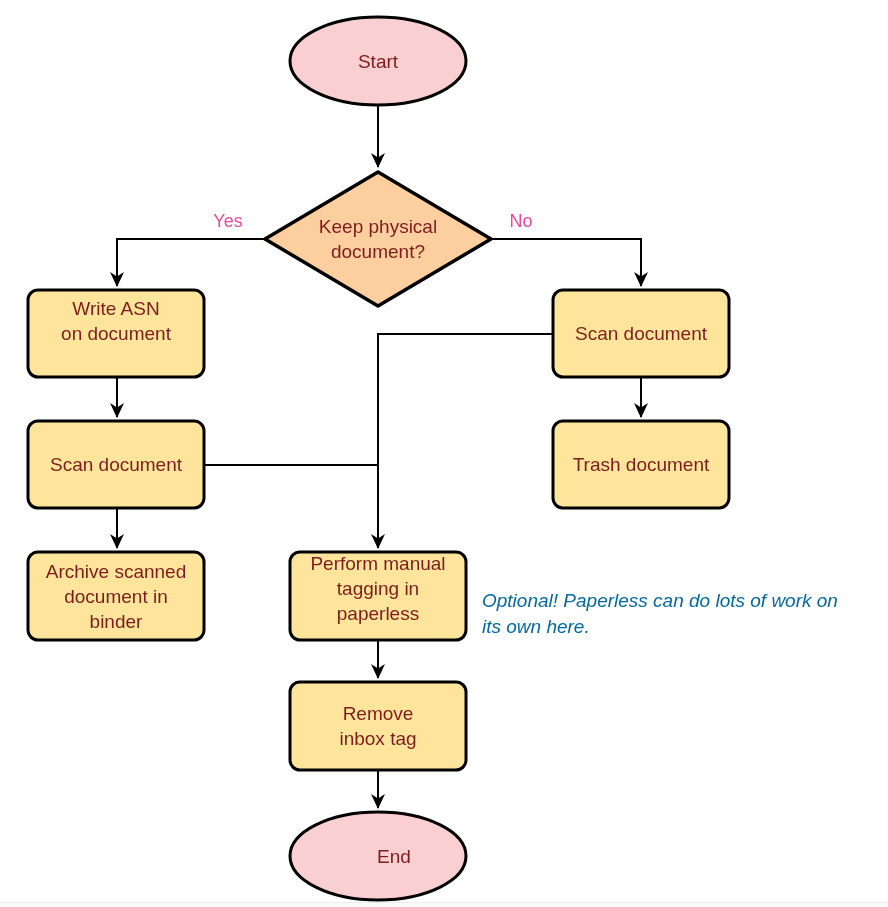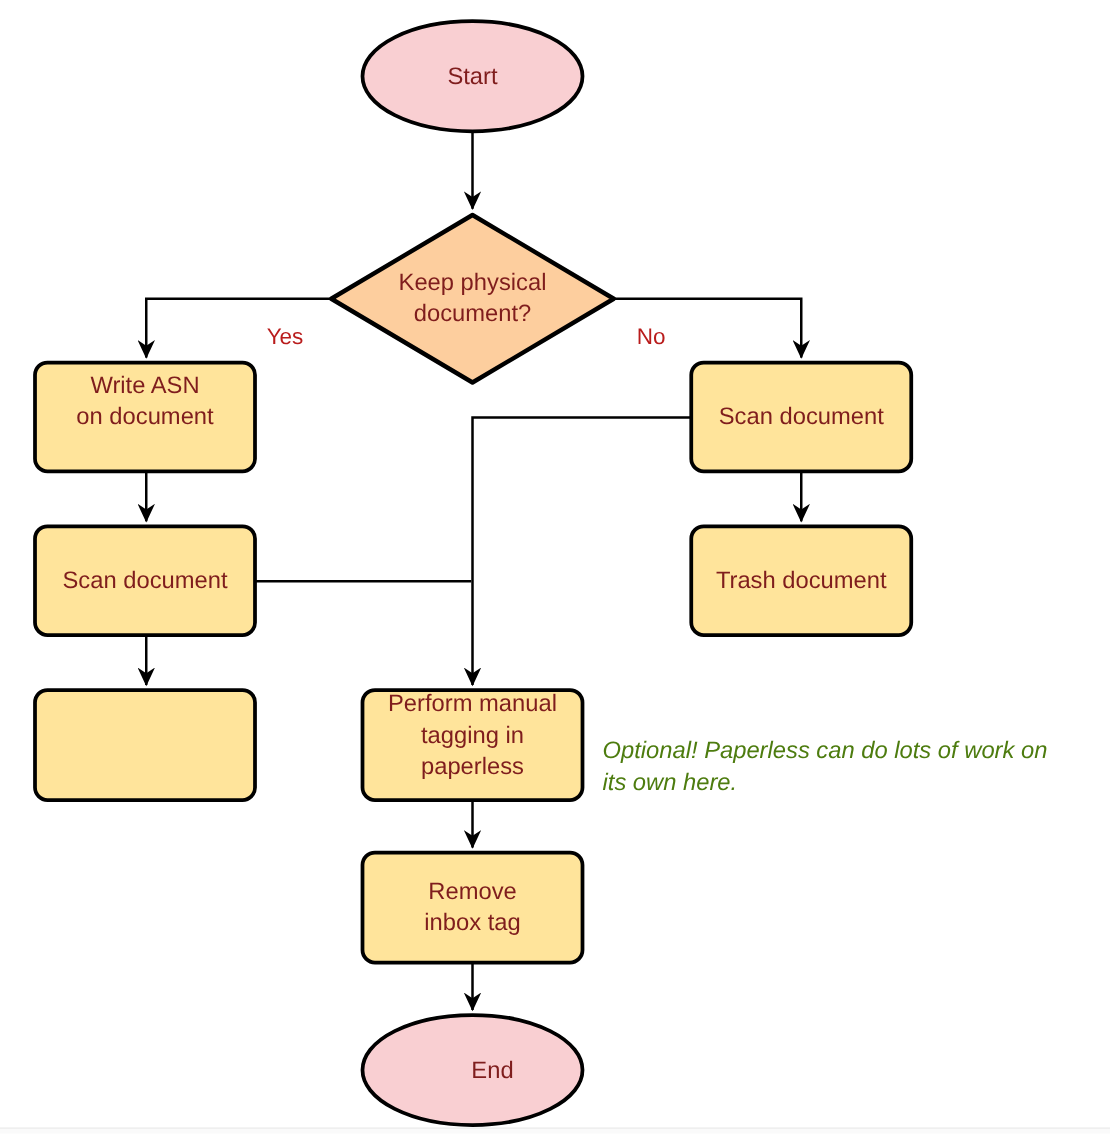--- a/index.html
+++ b/index.html
@@ -23,31 +23,30 @@
     font-size: 19px;
     line-height: 25px;
     color: #7f1d1d;
     pointer-events: none;
   }
   .edge-label {
     position: absolute;
     font-size: 18px;
     line-height: 20px;
     text-align: center;
-    color: #b91c1c;
+    color: #ec4899;
     pointer-events: none;
-    margin-top: 48px;
   }
   .annotation {
     position: absolute;
     font-style: italic;
     font-size: 19px;
     line-height: 26px;
     white-space: pre-line;
-    color: #4d7c0f;
+    color: #0369a1;
     pointer-events: none;
   }
   .bottom-strip {
     position: absolute;
     left: 0;
     top: 902px;
     width: 888px;
     height: 5px;
     background: #fafafa;
     border-top: 1px solid #ececec;
@@ -102,20 +101,23 @@
   <div class="node-label" style="left:290px; top:17px; width:176px; height:88px;">Start</div>
 
   <div class="node-label" style="left:271px; top:172px; width:214px; height:134px;">Keep physical
 document?</div>
 
   <div class="node-label" style="left:28px; top:290px; width:176px; height:61px;">Write ASN
 on document</div>
 
   <div class="node-label" style="left:28px; top:421px; width:176px; height:87px;">Scan document</div>
 
+  <div class="node-label" style="left:28px; top:552px; width:176px; height:88px;">Archive scanned
+document in
+binder</div>
 
   <div class="node-label" style="left:553px; top:290px; width:176px; height:87px;">Scan document</div>
 
   <div class="node-label" style="left:553px; top:421px; width:176px; height:87px;border-radius:15px;">Trash document</div>
 
   <div class="node-label" style="left:290px; top:544px; width:176px; height:88px;">Perform manual
 tagging in
 paperless</div>
 
   <div class="node-label" style="left:290px; top:682px; width:176px; height:88px;">Remove

